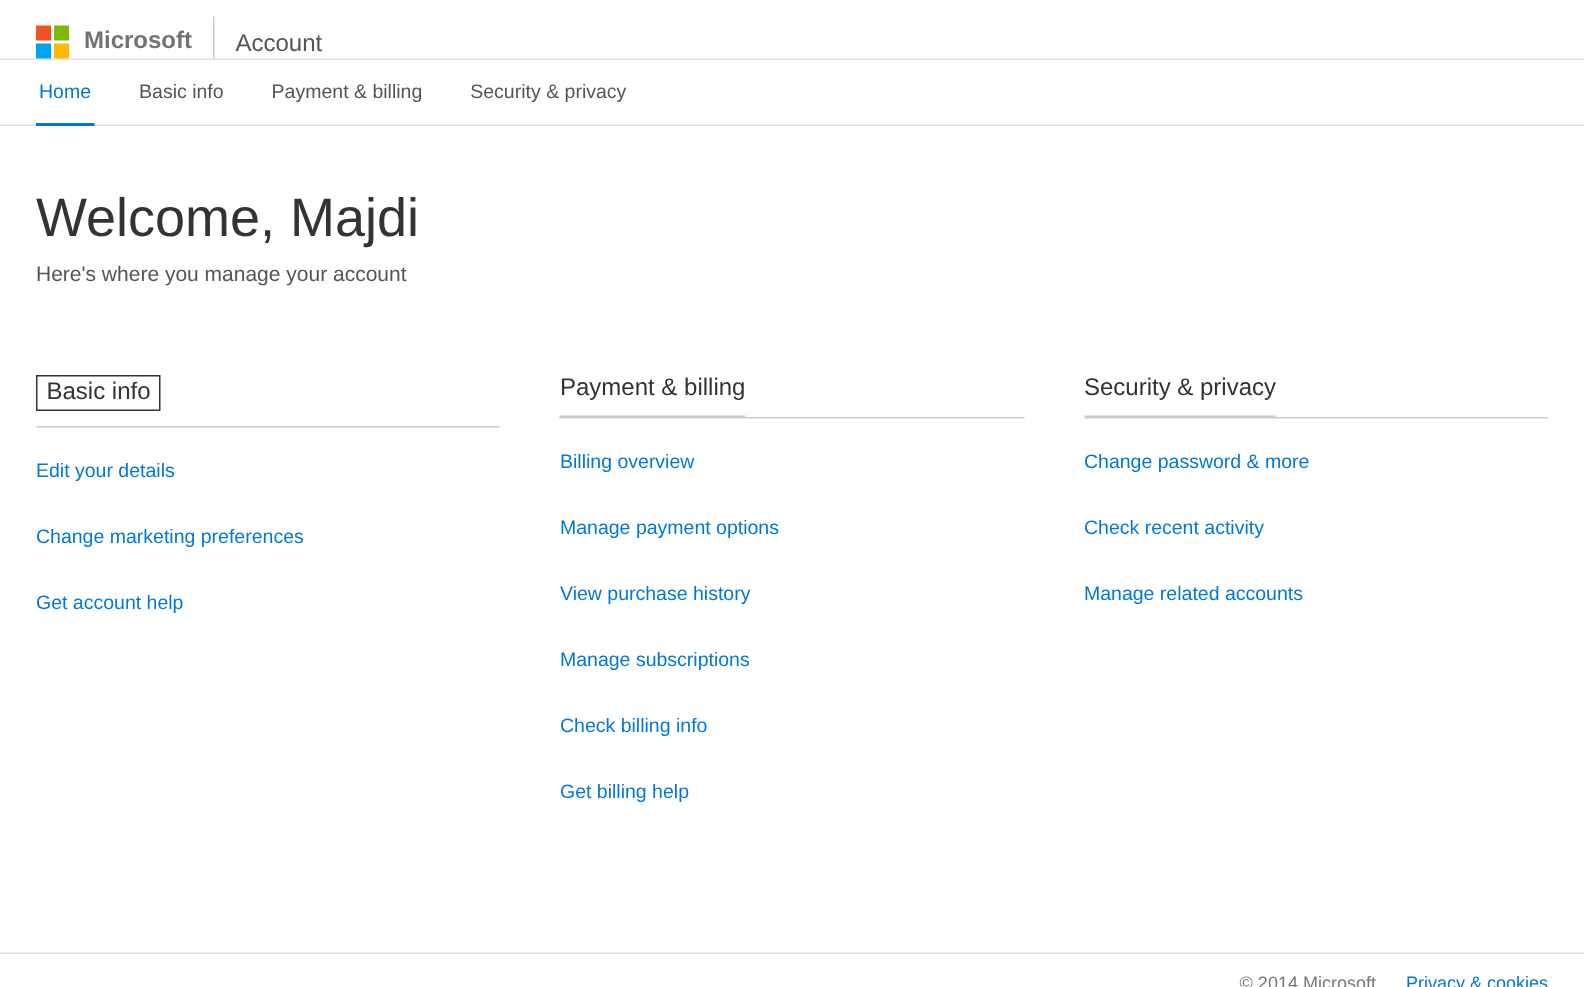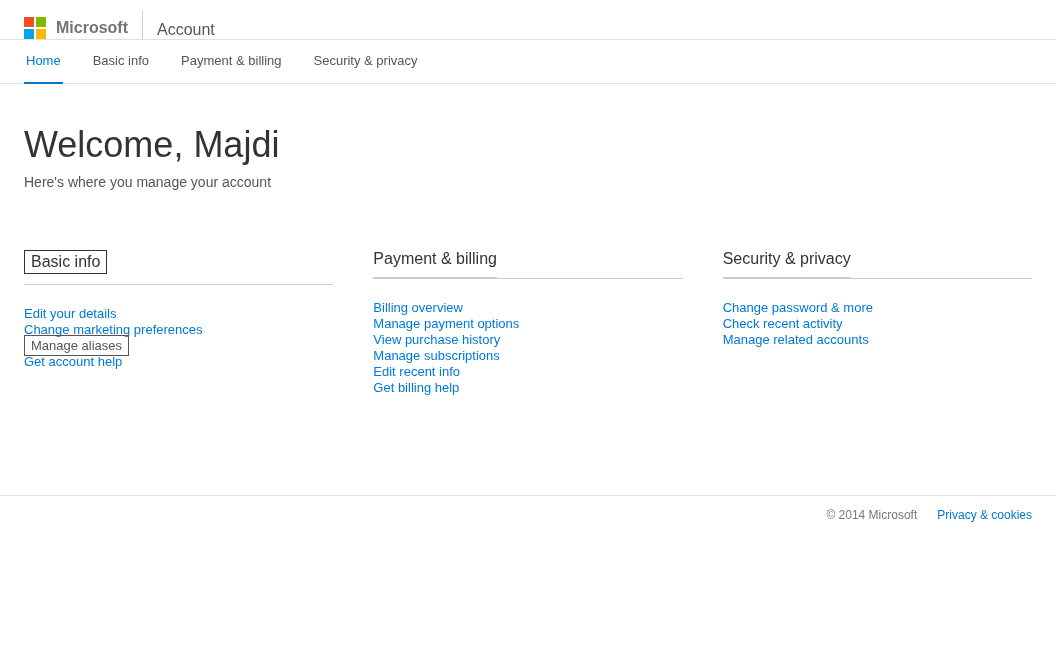--- a/index.html
+++ b/index.html
@@ -127,21 +127,21 @@
     .column-header-wrapper {
       padding-bottom: 10px;
       border-bottom: 1px solid #ccc;
       margin-bottom: 20px;
     }
 
     .link-list {
       list-style: none;
       display: flex;
       flex-direction: column;
-      gap: 0;
+      gap: 28px;
     }
     .link-list a {
       color: #0078d4;
       text-decoration: none;
       font-size: 13px;
       cursor: pointer;
     }
     .link-list .active-link {
       border: 1px solid #555;
       padding: 2px 6px;
@@ -208,23 +208,20 @@
         <span class="column-header highlighted">Basic info</span>
       </div>
       <ul class="link-list">
         <li>
           <a>Edit your details</a>
         </li>
         <li>
           <a>Change marketing preferences</a>
         </li>
         <li>
-          <a class="active-link">Manage aliases</a>
-        </li>
-        <li>
           <a>Get account help</a>
         </li>
       </ul>
     </div>
 
     <div class="column">
       <div class="column-header-wrapper">
         <span class="column-header">Payment &amp; billing</span>
       </div>
       <ul class="link-list">
@@ -234,21 +231,21 @@
         <li>
           <a>Manage payment options</a>
         </li>
         <li>
           <a>View purchase history</a>
         </li>
         <li>
           <a>Manage subscriptions</a>
         </li>
         <li>
-          <a>Edit recent info</a>
+          <a>Check billing info</a>
         </li>
         <li>
           <a>Get billing help</a>
         </li>
       </ul>
     </div>
 
     <div class="column">
       <div class="column-header-wrapper">
         <span class="column-header">Security &amp; privacy</span>

